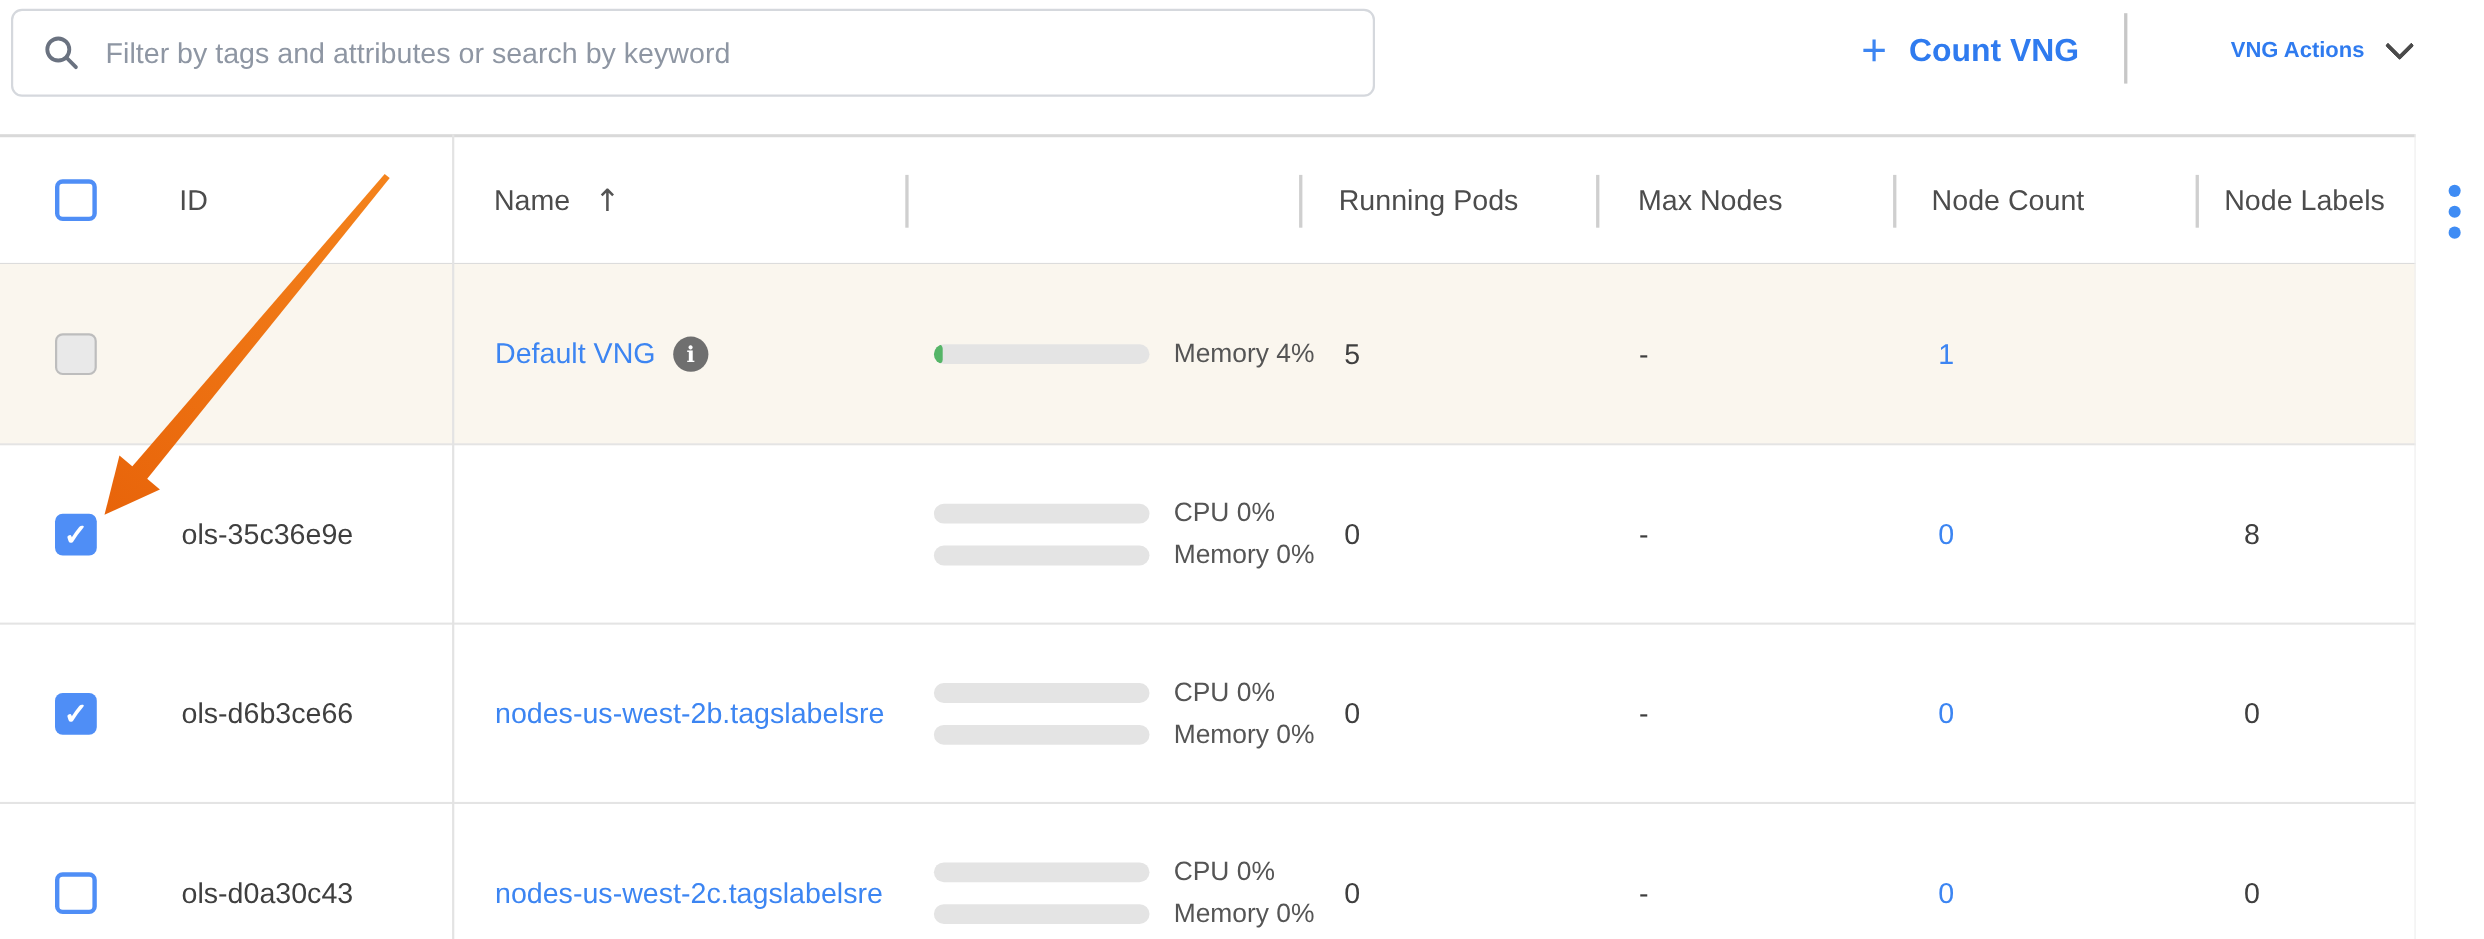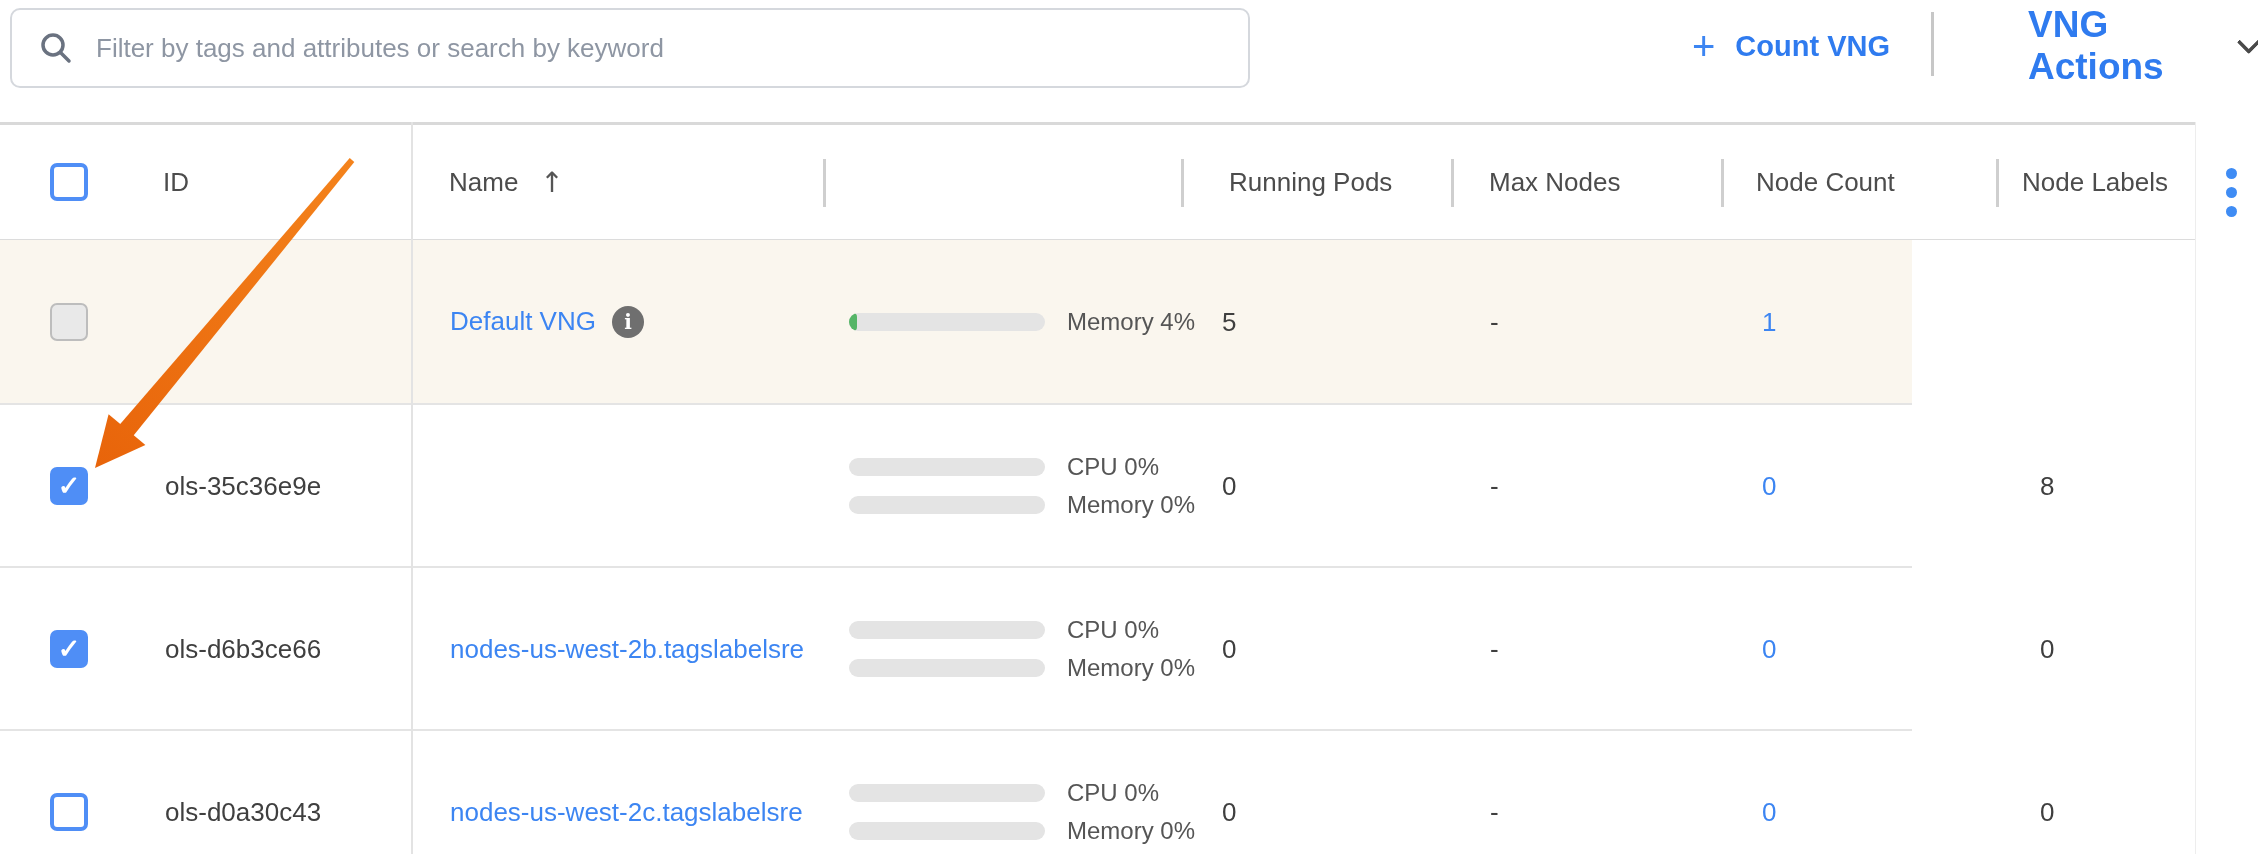--- a/index.html
+++ b/index.html
@@ -23,48 +23,48 @@
   .create-btn{
     position:absolute;left:1692px;top:22px;height:48px;
     display:flex;align-items:center;gap:20px;cursor:pointer;
     font-size:29px;font-weight:700;color:#2f7bef;
   }
   .plus-glyph{font-size:40px;font-weight:400;color:#3c85f2;line-height:40px;}
   .top-divider{position:absolute;left:1931px;top:12px;width:3px;height:64px;background:#c7c7c7;}
   .actions-btn{
     position:absolute;left:2028px;top:22px;height:48px;
     display:flex;align-items:center;gap:22px;cursor:pointer;
-    font-size:37px;font-weight:700;color:#2f7bef;
+    font-size:20px;font-weight:700;color:#2f7bef;
   }
   .chevron-down{
     width:15px;height:15px;margin-top:-10px;
     border-right:4px solid #4a4a4a;border-bottom:4px solid #4a4a4a;
     border-radius:2px;transform:rotate(45deg);
   }
   
   .table-top-border{position:absolute;left:0;top:122px;width:2196px;height:3px;background:#d9d9d9;}
   .thead{position:absolute;left:0;top:125px;width:2196px;height:115px;background:#fff;border-bottom:1px solid #dcdcdc;box-sizing:border-box;}
   .hlabel{position:absolute;top:50%;transform:translateY(-50%);font-size:26px;font-weight:400;color:#4c4c4c;white-space:nowrap;}
   .h-id{left:163px;}
   .h-name{left:449px;display:flex;align-items:center;gap:22px;}
   .sort-arrow{font-size:28px;color:#555;font-family:"DejaVu Sans", sans-serif;}
   .h-res{left:849px;}
-  .h-pods{left:1217px;margin-left:12px;}
+  .h-pods{left:1217px;}
   .h-maxn{left:1489px;}
   .h-ncount{left:1756px;}
   .h-nlabels{left:2022px;}
   .tick{position:absolute;top:34px;width:3px;height:48px;background:#cfcfcf;}
   .tick.t1{left:823px;} .tick.t2{left:1181px;} .tick.t3{left:1451px;} .tick.t4{left:1721px;} .tick.t5{left:1996px;}
   .col-line{position:absolute;left:411px;top:122px;width:2px;height:732px;background:#e3e3e3;z-index:2;}
   .right-edge{position:absolute;left:2195px;top:122px;width:1px;height:732px;background:#ededed;}
   .kebab{position:absolute;left:2222px;top:164px;display:flex;flex-direction:column;gap:8px;cursor:pointer;padding:4px;}
   .kebab .dot{width:11px;height:11px;border-radius:50%;background:#3f8cf4;}
   
   .rows{position:absolute;left:0;top:240px;width:2196px;}
-  .row{position:relative;width:1912px;height:161px;background:#fff;border-bottom:2px solid #e4e4e4;box-sizing:content-box;}
+  .row{position:relative;width:2196px;height:161px;background:#fff;border-bottom:2px solid #e4e4e4;box-sizing:content-box;}
   .row.highlight{background:#faf6ee;height:163px;}
   .cb{
     position:absolute;left:50px;top:50%;transform:translateY(-50%);
     width:38px;height:38px;border-radius:7px;box-sizing:border-box;cursor:pointer;
     display:flex;align-items:center;justify-content:center;
   }
   .cb.unchecked{background:#fff;border:4px solid #4f8ef6;}
   .cb.checked{background:#4f8ef6;border:none;}
   .cb.checked::after{content:"\2713";color:#fff;font-size:27px;font-weight:700;}
   .cb.disabled{background:#e9e9e9;border:2px solid #bdbdbd;cursor:default;}

